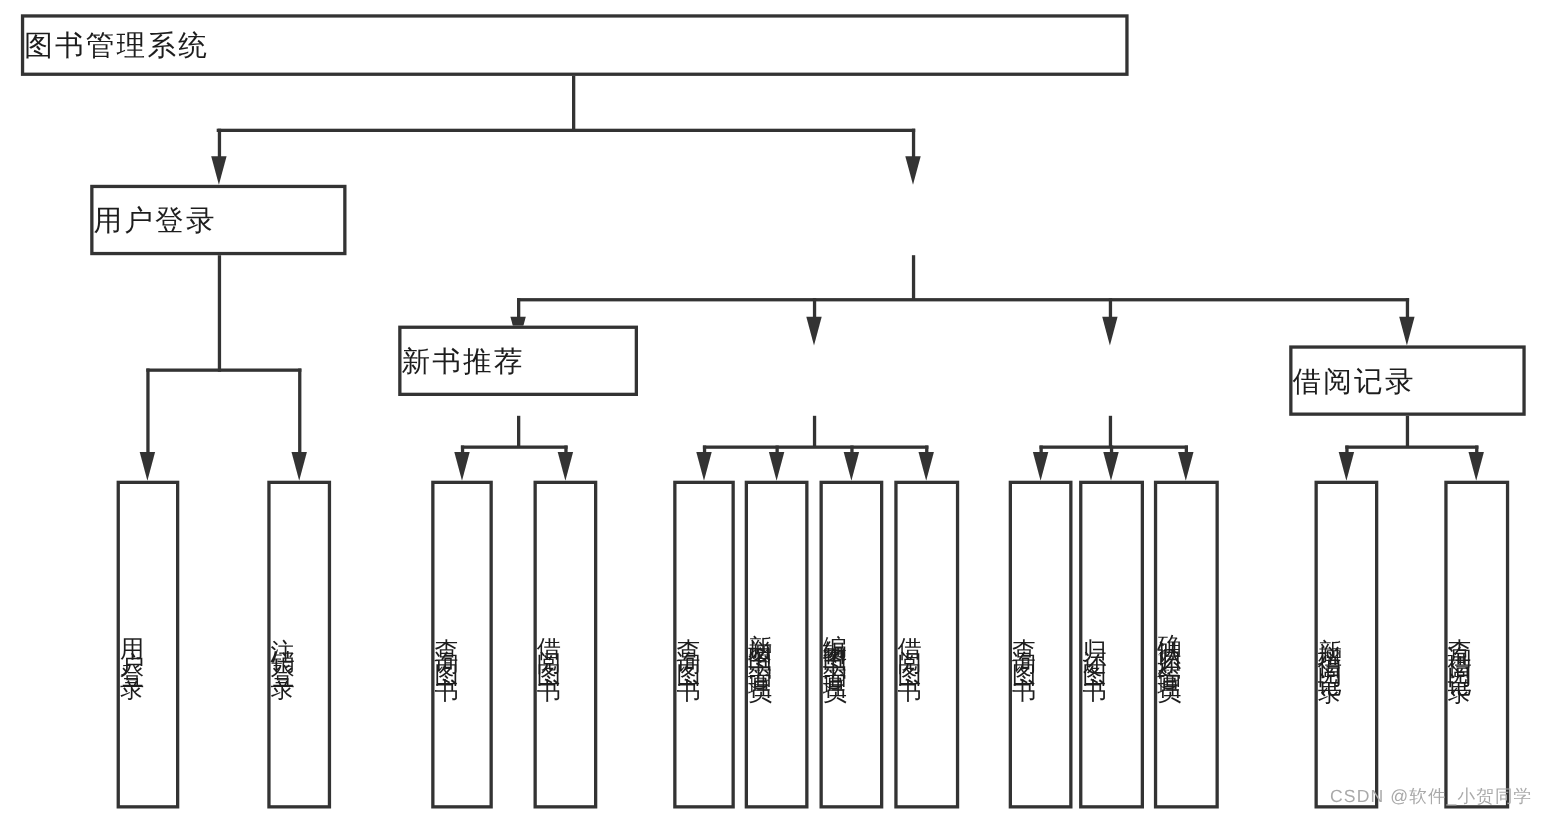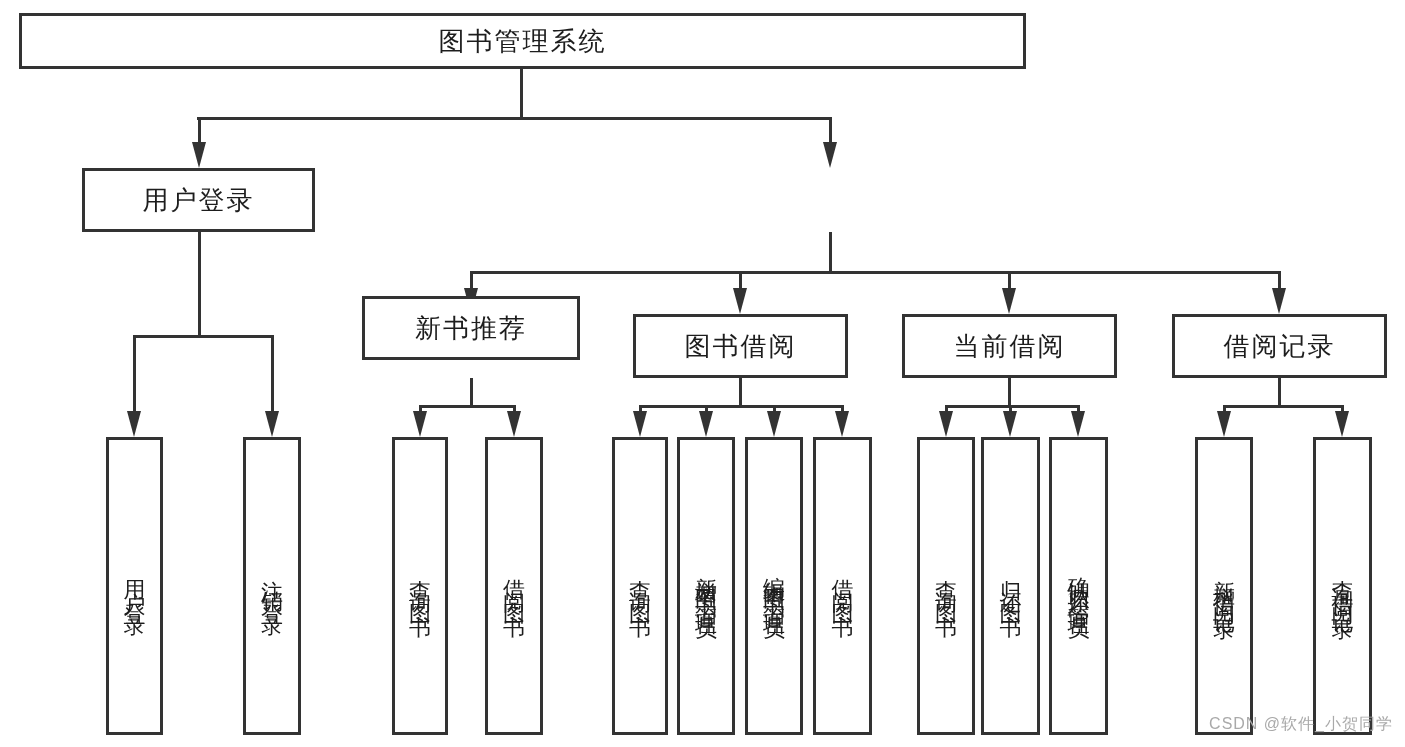--- a/index.html
+++ b/index.html
@@ -9,21 +9,21 @@
     --bg:#ffffff;
   }
   html,body{margin:0;padding:0;background:var(--bg);}
   .stage{
     position:relative;width:1405px;height:747px;background:var(--bg);
     overflow:hidden;
     font-family:"Liberation Sans","DejaVu Sans",sans-serif;
   }
   .box{
     position:absolute;box-sizing:border-box;border:3px solid var(--line);
-    background:var(--bg);display:flex;align-items:center;justify-content:center;
+    background:var(--bg);display:flex;align-items:center;
   }
   .box.h .lbl{
     font-size:26px;letter-spacing:2px;color:var(--text);white-space:nowrap;
   }
   .vt{
     writing-mode:vertical-rl;text-orientation:mixed;
     font-size:22px;color:var(--text);line-height:1;
   }
   .ls12{letter-spacing:12px;}
   .ls8{letter-spacing:8px;}
@@ -73,26 +73,20 @@
   <div class="ah" style="left:464px;top:288px"></div>
   <div class="lv" style="left:739px;top:271px;height:20px"></div>
   <div class="ah" style="left:733px;top:288px"></div>
   <div class="lv" style="left:1008px;top:271px;height:20px"></div>
   <div class="ah" style="left:1002px;top:288px"></div>
   <div class="lv" style="left:1278px;top:271px;height:20px"></div>
   <div class="ah" style="left:1272px;top:288px"></div>
 
   <div class="box h" style="left:362px;top:296px;width:218px;height:64px">
     <span class="lbl">新书推荐</span>
-  </div>
-  <div class="box h" style="left:633px;top:314px;width:215px;height:64px">
-    <span class="lbl">图书借阅</span>
-  </div>
-  <div class="box h" style="left:902px;top:314px;width:215px;height:64px">
-    <span class="lbl">当前借阅</span>
   </div>
   <div class="box h" style="left:1172px;top:314px;width:215px;height:64px">
     <span class="lbl">借阅记录</span>
   </div>
 
   <div class="lv" style="left:470px;top:378px;height:29px"></div>
   <div class="lh" style="left:419px;top:405px;width:97px"></div>
   <div class="lv" style="left:419px;top:405px;height:10px"></div>
   <div class="ah" style="left:413px;top:411px"></div>
   <div class="lv" style="left:513px;top:405px;height:10px"></div>

